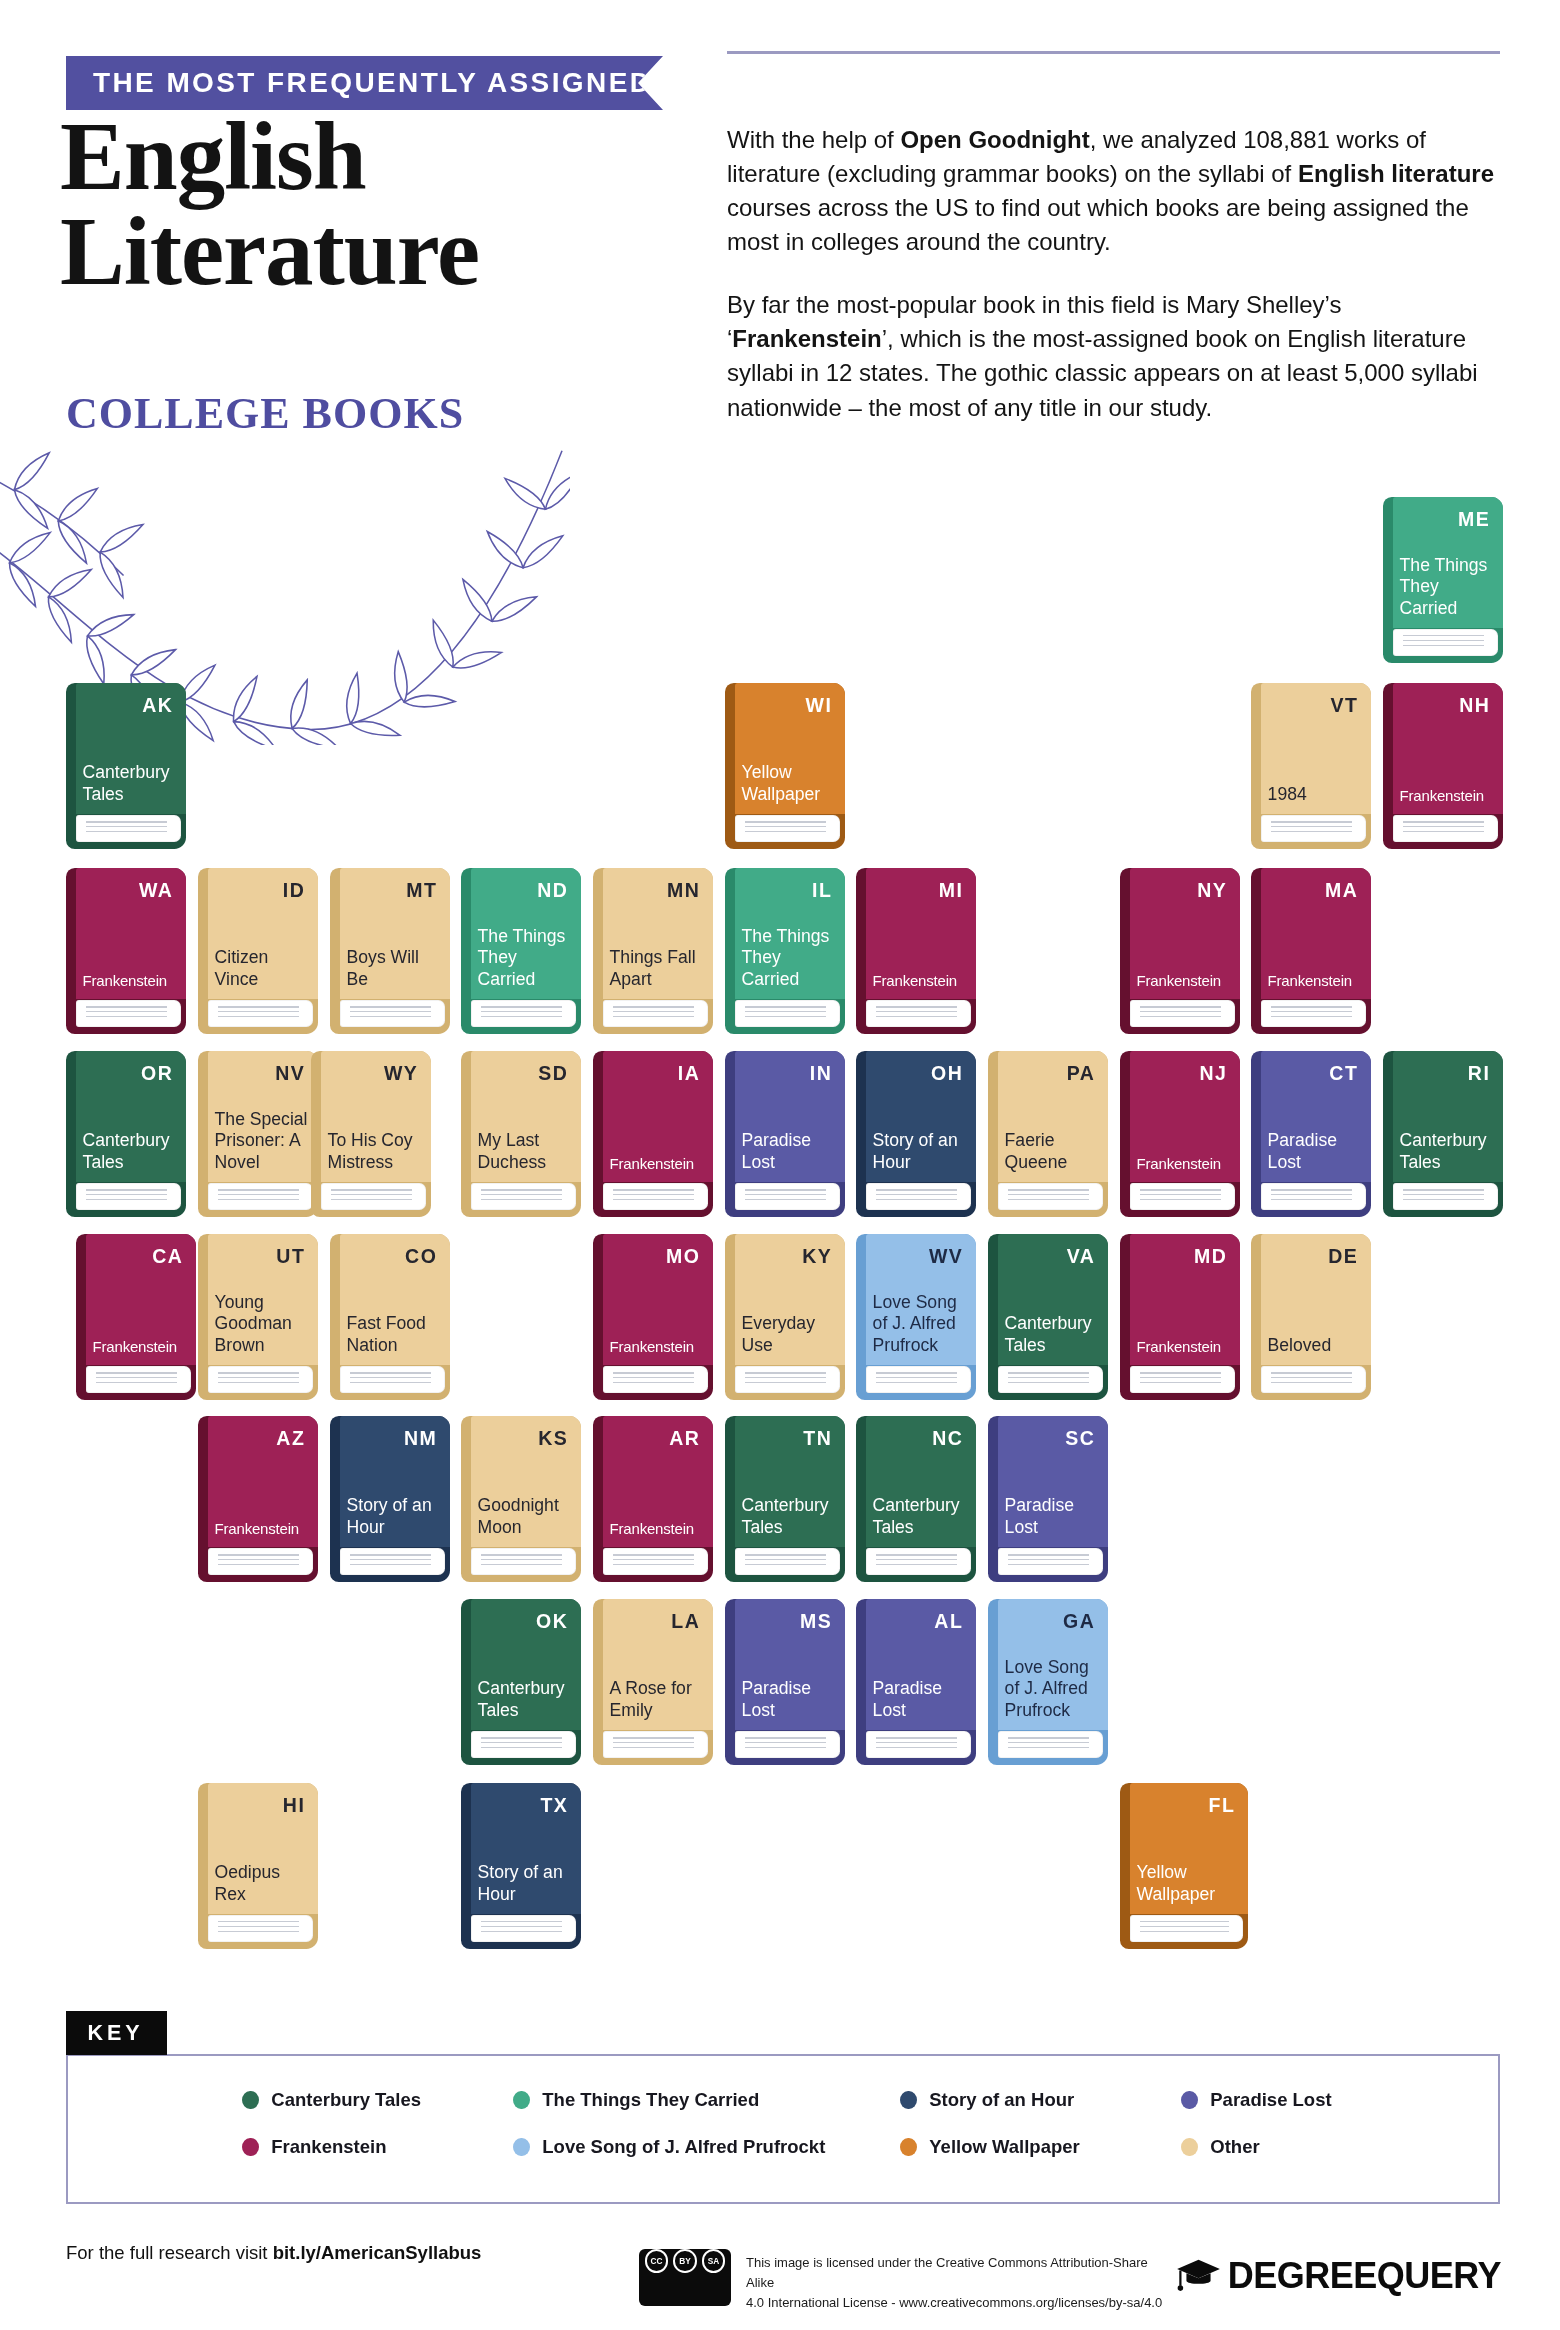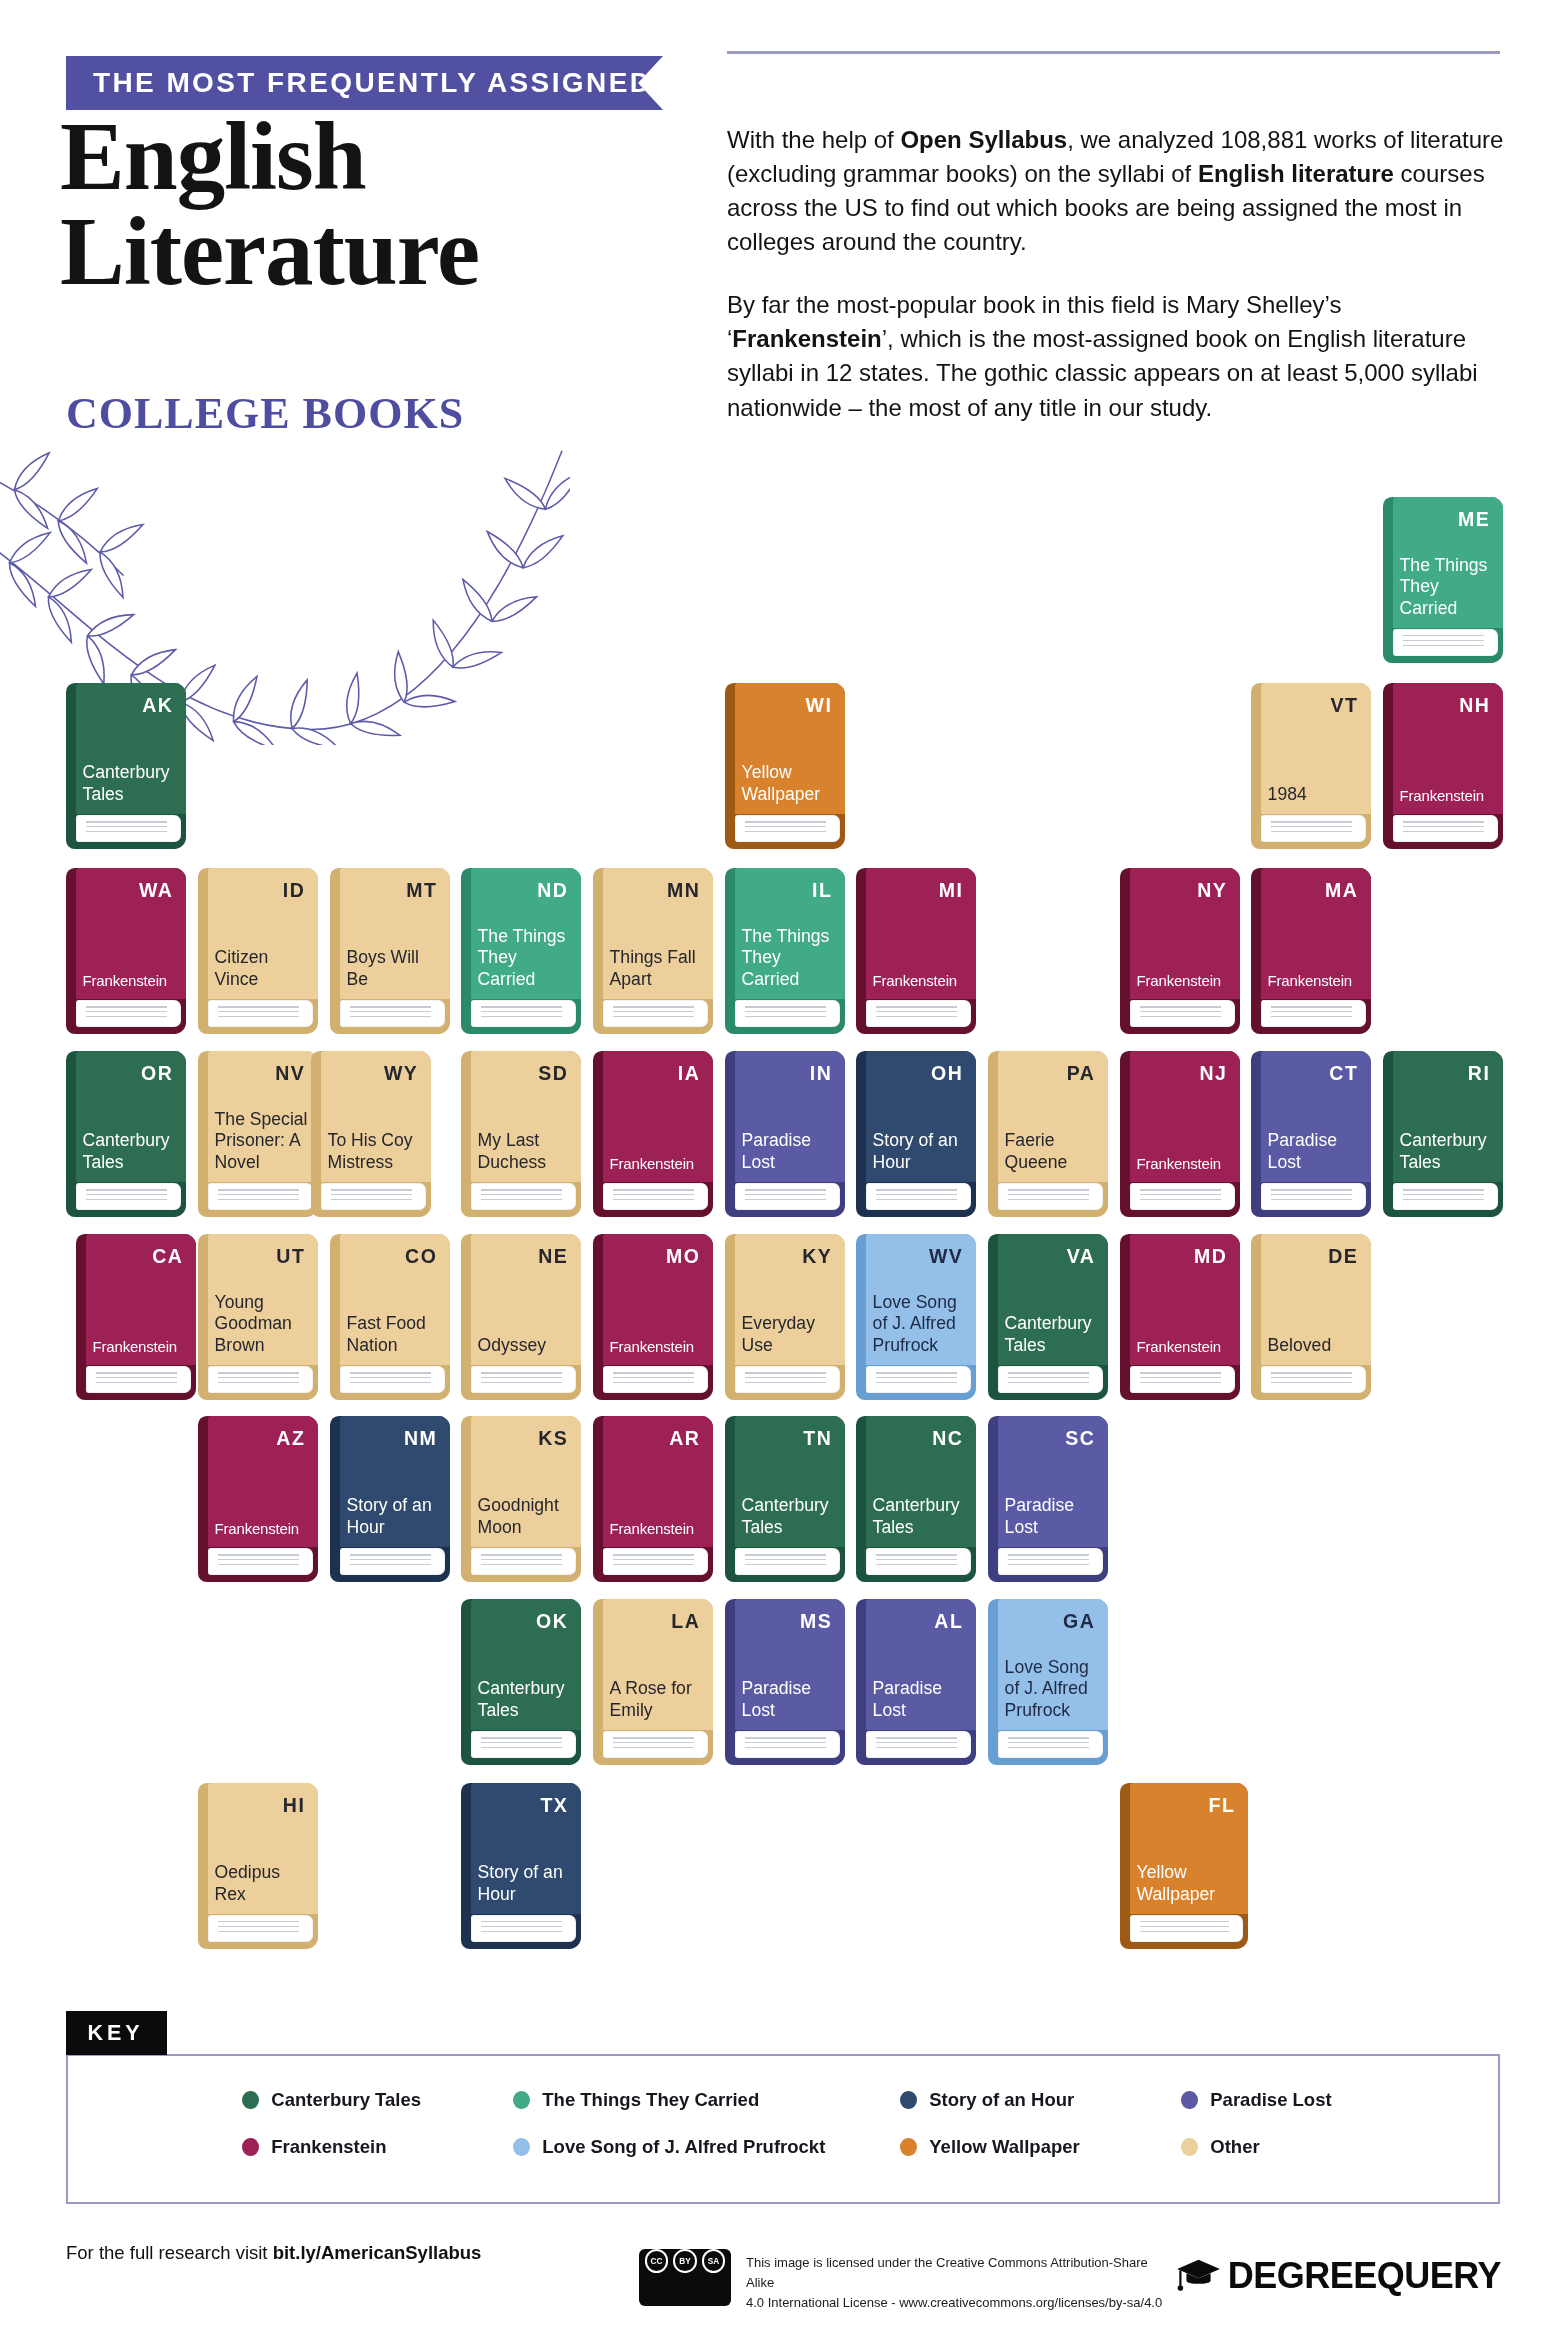--- a/index.html
+++ b/index.html
@@ -67,21 +67,21 @@
 
 <div class="banner">THE MOST FREQUENTLY ASSIGNED</div>
 <div class="main-title">
   <div>English</div>
   <div>Literature</div>
 </div>
 <div class="subtitle">COLLEGE BOOKS</div>
 
 <div class="top-rule"></div>
 <div class="intro">
-  <p><span>With the help of </span><b>Open Syllabus</b><span>, we analyzed 108,881 works of literature (excluding grammar books) on the syllabi of </span><b>English literature</b><span> courses across the US to find out which books are being assigned the most in colleges around the country.</span></p>
+  <p><span>With the help of </span><b>Open Goodnight</b><span>, we analyzed 108,881 works of literature (excluding grammar books) on the syllabi of </span><b>English literature</b><span> courses across the US to find out which books are being assigned the most in colleges around the country.</span></p>
   <p><span>By far the most-popular book in this field is Mary Shelley’s ‘</span><b>Frankenstein</b><span>’, which is the most-assigned book on English literature syllabi in 12 states. The gothic classic appears on at least 5,000 syllabi nationwide – the most of any title in our study.</span></p>
 </div>
 
 <svg class="laurel" width="585" height="304" viewBox="0 0 600 312">
     <path d="M-5,100 C90,165 185,292 330,296 C460,300 545,130 592,10"></path>
     <path d="M0,35 C55,62 100,96 142,138"></path>
     <path d="M0,0 Q17,-19 50,-15 Q19,5 0,0 Z" class="leaf" transform="translate(25 125) rotate(-20)"></path>
     <path d="M0,0 Q17,-19 50,-15 Q19,5 0,0 Z" class="leaf" transform="translate(25 125) rotate(76)"></path>
     <path d="M0,0 Q17,-19 50,-15 Q19,5 0,0 Z" class="leaf" transform="translate(65 160) rotate(-16)"></path>
     <path d="M0,0 Q17,-19 50,-15 Q19,5 0,0 Z" class="leaf" transform="translate(65 160) rotate(80)"></path>
@@ -277,26 +277,20 @@
       <div class="state">UT</div>
       <div class="title">Young Goodman Brown</div>
       <div class="pages"></div>
     </div>
     <div class="book" style="left: 330px; top: 1234px; --cover: #eccf9b; --spine: #d2b170; --ink: #26262e;">
       <div class="cover"></div>
       <div class="state">CO</div>
       <div class="title">Fast Food Nation</div>
       <div class="pages"></div>
     </div>
-    <div class="book" style="left: 461px; top: 1234px; --cover: #eccf9b; --spine: #d2b170; --ink: #26262e;">
-      <div class="cover"></div>
-      <div class="state">NE</div>
-      <div class="title">Odyssey</div>
-      <div class="pages"></div>
-    </div>
     <div class="book small" style="left: 593px; top: 1234px; --cover: #9e2156; --spine: #65102f; --ink: #ffffff;">
       <div class="cover"></div>
       <div class="state">MO</div>
       <div class="title">Frankenstein</div>
       <div class="pages"></div>
     </div>
     <div class="book" style="left: 725px; top: 1234px; --cover: #eccf9b; --spine: #d2b170; --ink: #26262e;">
       <div class="cover"></div>
       <div class="state">KY</div>
       <div class="title">Everyday Use</div>

